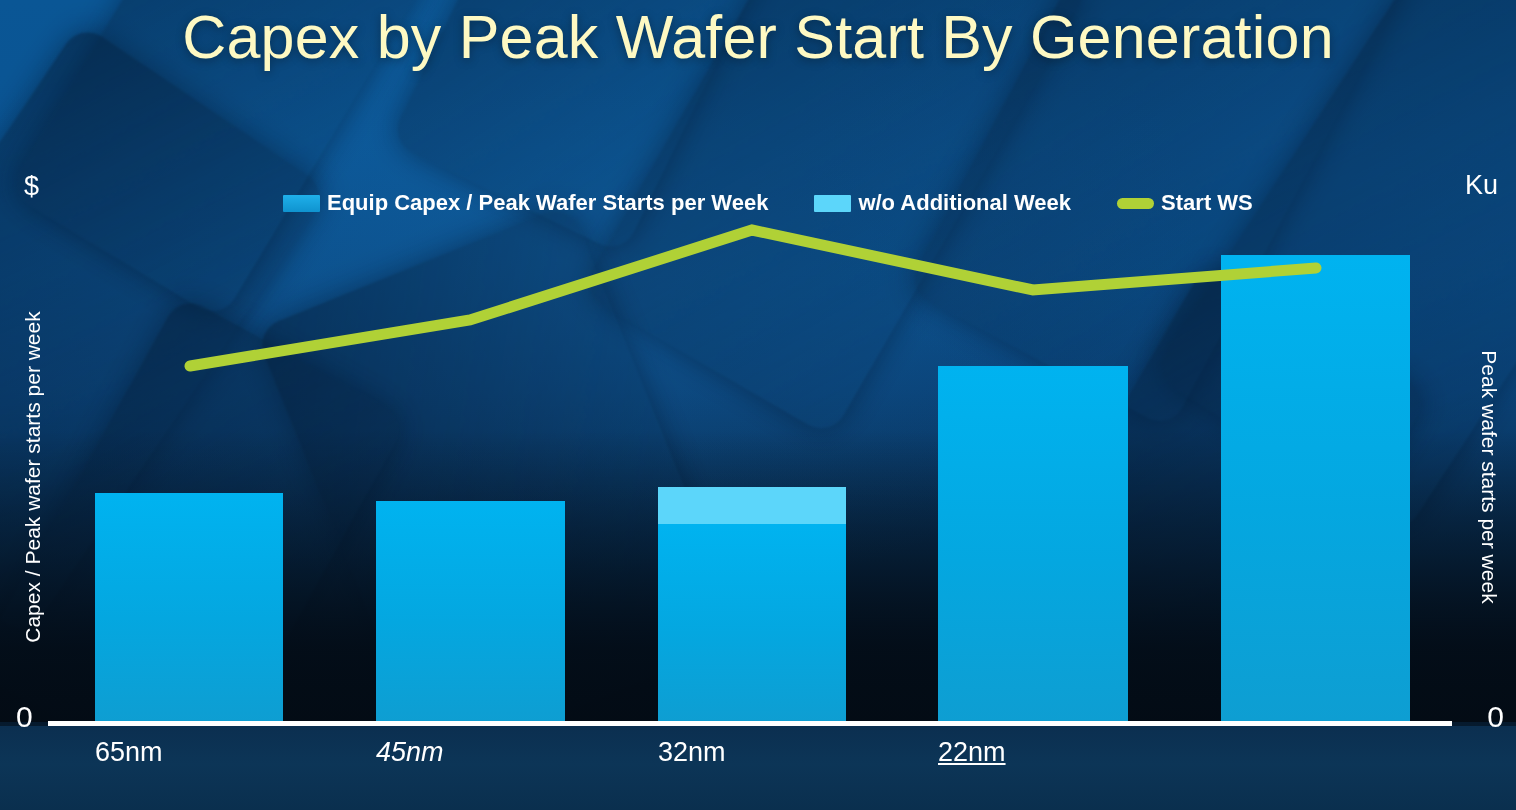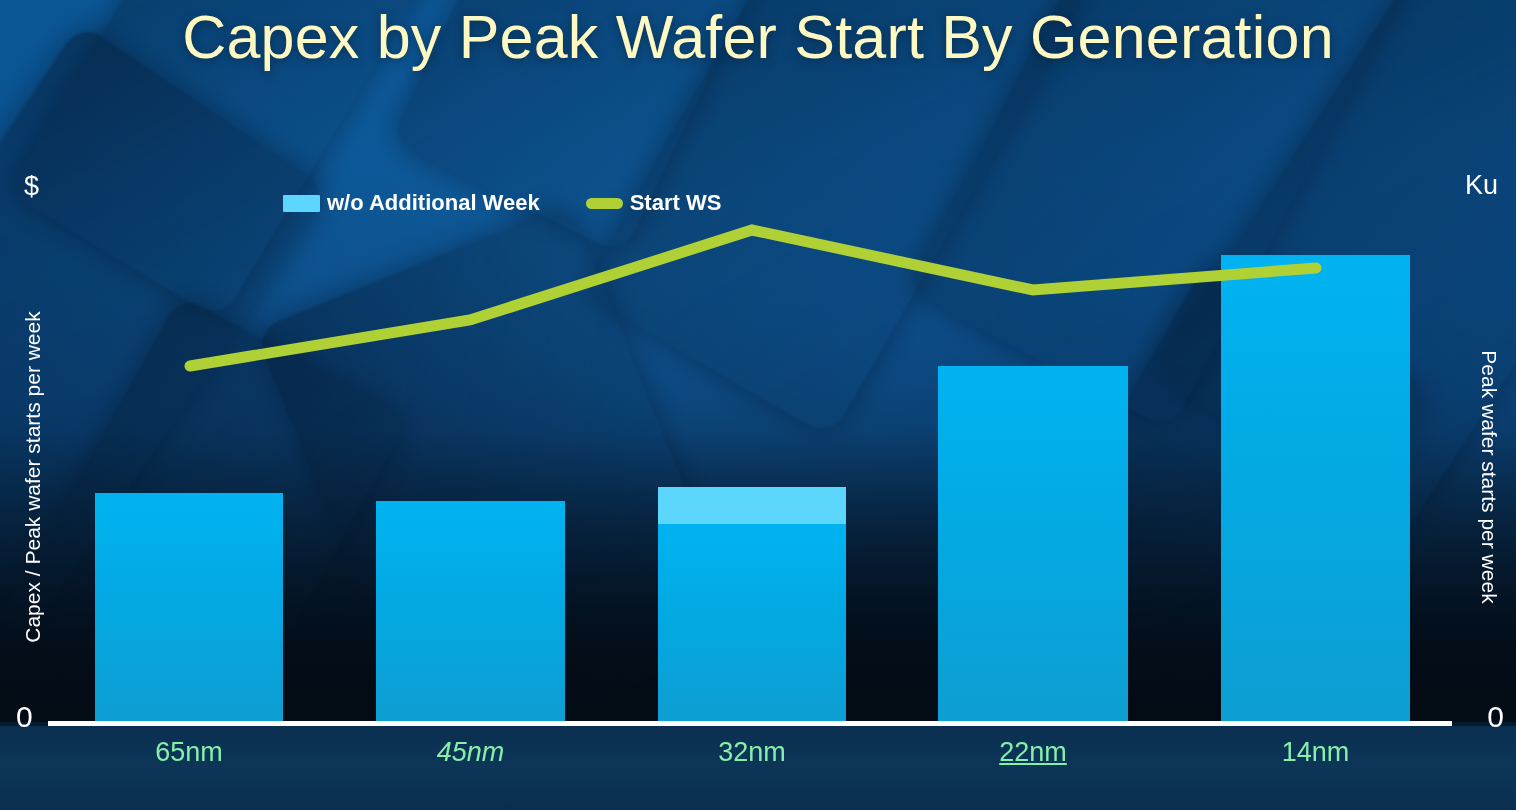--- a/index.html
+++ b/index.html
@@ -191,22 +191,21 @@
     position: absolute;
     left: 0; top: 0;
     width: 1516px;
     height: 810px;
     pointer-events: none;
   }
 
   
   .cat {
     position: absolute;
-    text-align: center;
-    color: #86efac;
+    color: #ffffff;
   }
   .cat-name {
     font-size: 27px;
     line-height: 34px;
   }
   .cat-sub {
     font-size: 22px;
     line-height: 28px;
   }
 </style>
@@ -236,20 +235,24 @@
   <div class="axis-zero left">0</div>
 
   <div class="axis-unit right">Ku</div>
   <div class="axis-title right">Peak wafer starts per week</div>
   <div class="axis-zero right">0</div>
 
   <div class="axis-line"></div>
 
   <div class="legend" id="legend">
       <div class="legend-item">
+        <div class="legend-swatch" style="background: linear-gradient(rgb(31, 176, 234) 0%, rgb(15, 147, 207) 100%);"></div>
+        <div class="legend-label">Equip Capex / Peak Wafer Starts per Week</div>
+      </div>
+      <div class="legend-item">
         <div class="legend-swatch" style="background: rgb(92, 214, 250);"></div>
         <div class="legend-label">w/o Additional Week</div>
       </div>
       <div class="legend-item">
         <div class="legend-swatch line" style="background: rgb(176, 209, 54);"></div>
         <div class="legend-label">Start WS</div>
       </div>
     </div>
 
   <div class="plot" id="plot">
@@ -282,17 +285,16 @@
       <div class="cat" style="left: 376px; width: 189px; top: 735px; font-style: italic;">
         <div class="cat-name">45nm</div>
       </div>
       <div class="cat" style="left: 658px; width: 188px; top: 735px;">
         <div class="cat-name">32nm</div>
       </div>
       <div class="cat" style="left: 938px; width: 190px; top: 735px; text-decoration: underline;">
         <div class="cat-name">22nm</div>
       </div>
       <div class="cat" style="left: 1221px; width: 189px; top: 735px;">
-        <div class="cat-name">14nm</div>
       </div>
     </div>
 
 </div>
 
 </body></html>

